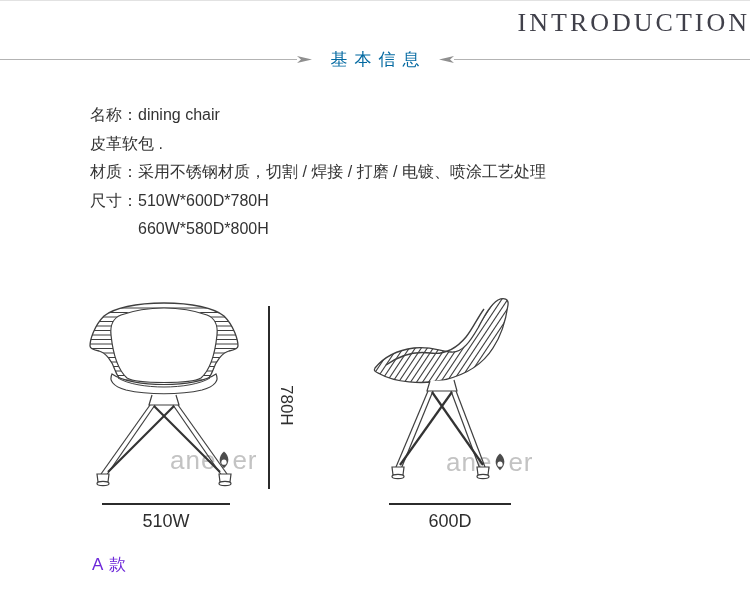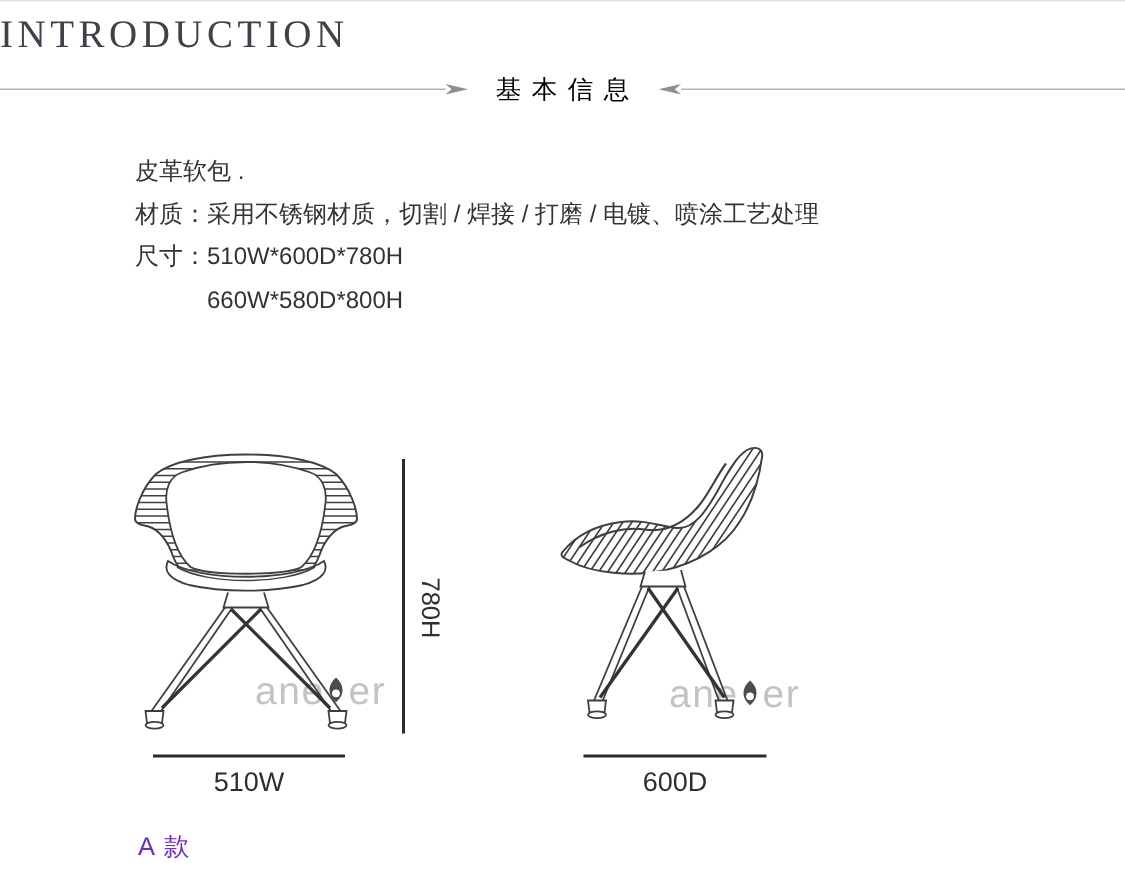--- a/index.html
+++ b/index.html
@@ -6,33 +6,33 @@
   html,body { background:#ffffff; }
   body { font-family:"Liberation Sans","DejaVu Sans",sans-serif; }
   .canvas {
     position:relative; width:750px; height:591px; margin:0 auto;
     background:#ffffff; overflow:hidden;
   }
   .top-line { position:absolute; top:0; left:0; width:750px; height:1px; background:#e2e2e2; }
 
   .page-title {
     position:absolute; top:8px; left:0; width:750px;
-    text-align:left; font-family:"Liberation Serif","DejaVu Serif",serif;
+    text-align:right; font-family:"Liberation Serif","DejaVu Serif",serif;
     font-size:26px; font-weight:400; letter-spacing:3px; color:#40404a;
   }
 
   .section-divider {
     position:absolute; top:49px; left:0; width:750px; height:20px;
     display:flex; align-items:center;
   }
   .section-divider .rule { flex:1; height:1px; background:#b3b3b3; }
   .section-divider .arrow { flex:none; display:block; }
   .section-title {
     flex:none; margin:0 12px; font-size:17px; letter-spacing:7px; text-indent:7px;
-    color:#000000; white-space:nowrap;
+    color:#0369a1; white-space:nowrap;
   }
 
   .specs {
     position:absolute; top:101px; left:90px; width:570px;
     font-size:16px; color:#333333; line-height:28.5px;
   }
   .specs .indent { padding-left:48px; }
 
   .diagram-svg { position:absolute; z-index:2; }
   .svg-left  { left:88px;  top:302px; }
@@ -79,20 +79,21 @@
         <polygon points="0,1 15,4.5 0,8 4,4.5" fill="#8f8f8f"></polygon>
       </svg>
     <span class="section-title">基本信息</span>
     <svg class="arrow" width="15" height="9" viewBox="0 0 15 9">
         <polygon points="15,1 0,4.5 15,8 11,4.5" fill="#8f8f8f"></polygon>
       </svg>
     <div class="rule"></div>
   </div>
 
   <div class="specs">
+    <div>名称：dining chair</div>
     <div>皮革软包 .</div>
     <div>材质：采用不锈钢材质，切割 / 焊接 / 打磨 / 电镀、喷涂工艺处理</div>
     <div>尺寸：510W*600D*780H</div>
     <div class="indent">660W*580D*800H</div>
   </div>
 
   <div class="watermark wm-left">
     <span>ane</span>
     <svg class="wm-glyph" width="14" height="18" viewBox="0 0 14 18">
       <path d="M7,0.6 C12.4,5.2 13.2,12 7,17.2 C0.8,12 1.6,5.2 7,0.6 Z" fill="#4c4c4c"></path>

